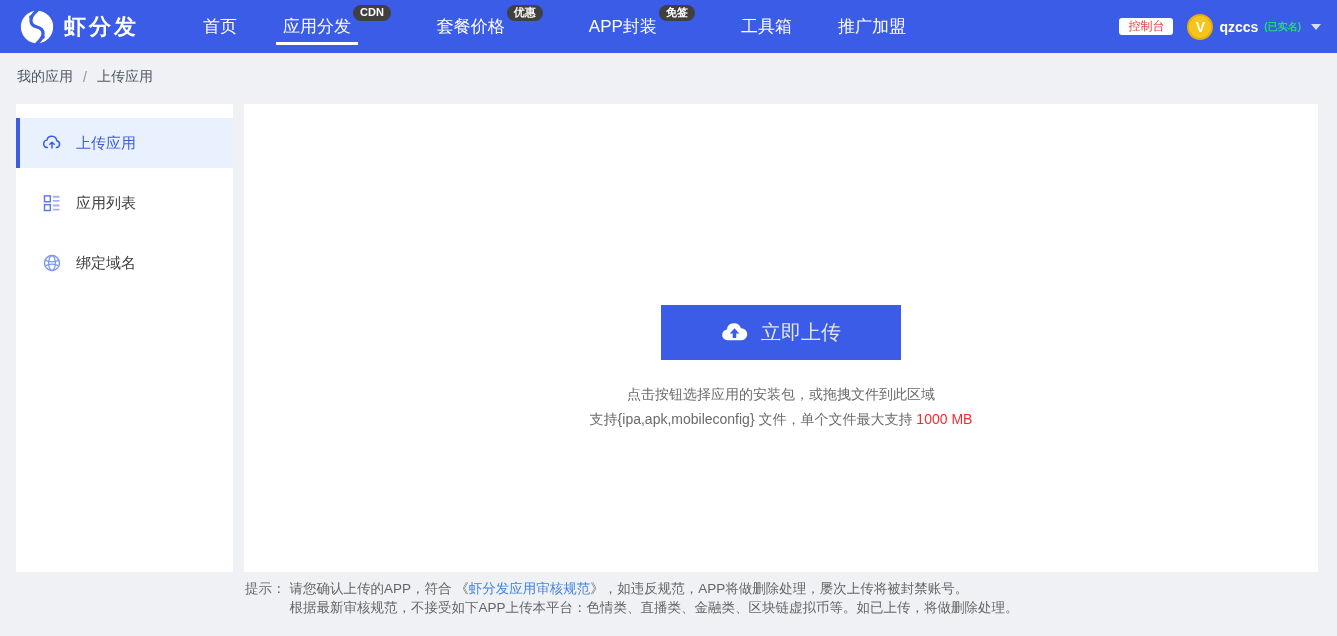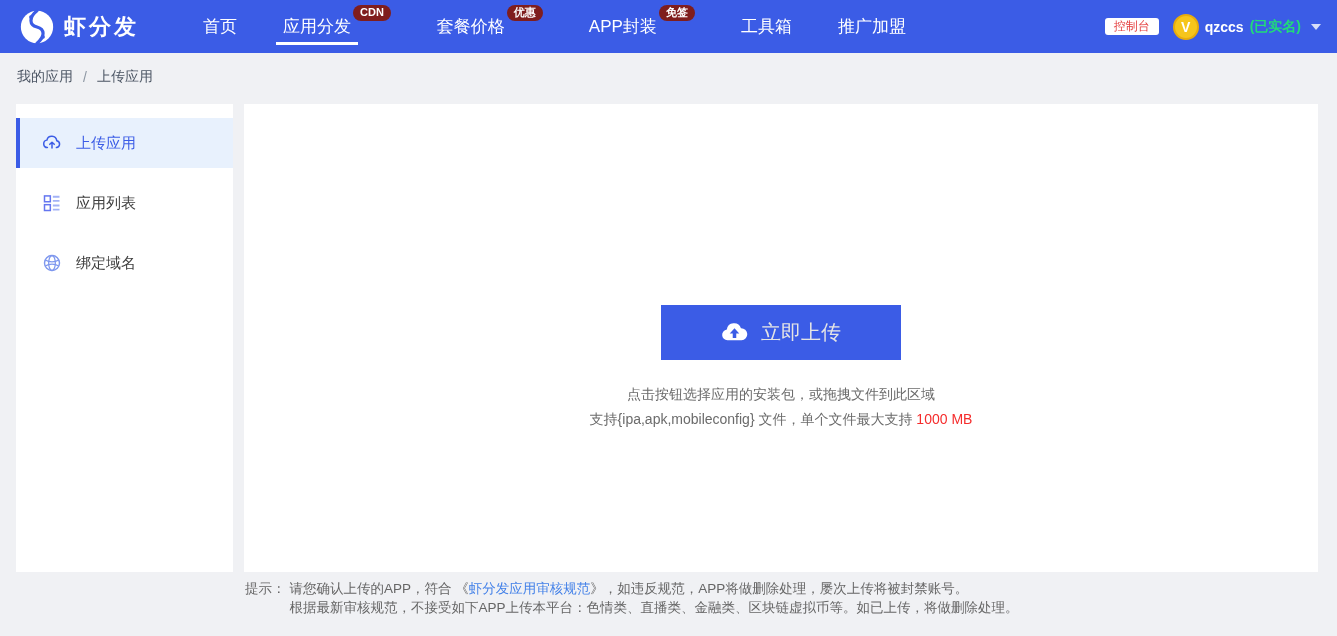--- a/index.html
+++ b/index.html
@@ -19,37 +19,37 @@
   .logo { display:flex; align-items:center; margin-left:18px; gap:8px; cursor:pointer; }
   .logo-text { color:#fff; font-size:22px; font-weight:800; letter-spacing:3px; }
   .nav { display:flex; align-items:center; margin-left:64px; column-gap:46px; height:53px; }
   .nav-item { position:relative; display:flex; align-items:flex-start; height:53px; cursor:pointer; }
   .nav-label { color:#fff; font-size:17px; line-height:53px; position:relative; white-space:nowrap; }
   .nav-item.active .nav-label::after {
     content:""; position:absolute; left:-7px; right:-7px; bottom:8px; height:3px; background:#fff;
   }
   .nav-badge {
     margin-left:2px; margin-top:5px;
-    background:#7f1d1d; color:#fff; font-size:11px; font-weight:bold;
+    background:#404040; color:#fff; font-size:11px; font-weight:bold;
     padding:1px 7px 2px; border-radius:9px; line-height:13px; white-space:nowrap;text-align:right;
   }
   .header-right { margin-left:auto; margin-right:16px; display:flex; align-items:center; }
   .console-btn {
     background:#fff; color:#e43d3d; font-size:12px; padding:0 9px;
     border-radius:3px; cursor:pointer; white-space:nowrap;
   }
   .user-entry { display:flex; align-items:center; margin-left:14px; cursor:pointer; gap:6px; }
   .avatar {
     width:26px; height:26px; border-radius:50%;
     background:#f6c51c; border:2px solid #e8ac0b;
     color:#fff; font-weight:bold; font-size:14px;
     display:flex; align-items:center; justify-content:center;
   }
   .username { color:#fff; font-size:14px; font-weight:bold; white-space:nowrap; }
-  .verified { color:#21dc78; font-size:14px; font-weight:bold; white-space:nowrap; }
+  .verified { color:#21dc78; font-size:10px; font-weight:bold; white-space:nowrap; }
   .caret {
     width:0; height:0; margin-left:4px;
     border-left:5px solid transparent; border-right:5px solid transparent;
     border-top:6px solid #d7def8;
   }
 
   
   .breadcrumb {
     position:absolute; top:53px; left:0; width:1220px; height:48px;
     display:flex; align-items:center; padding-left:17px;

